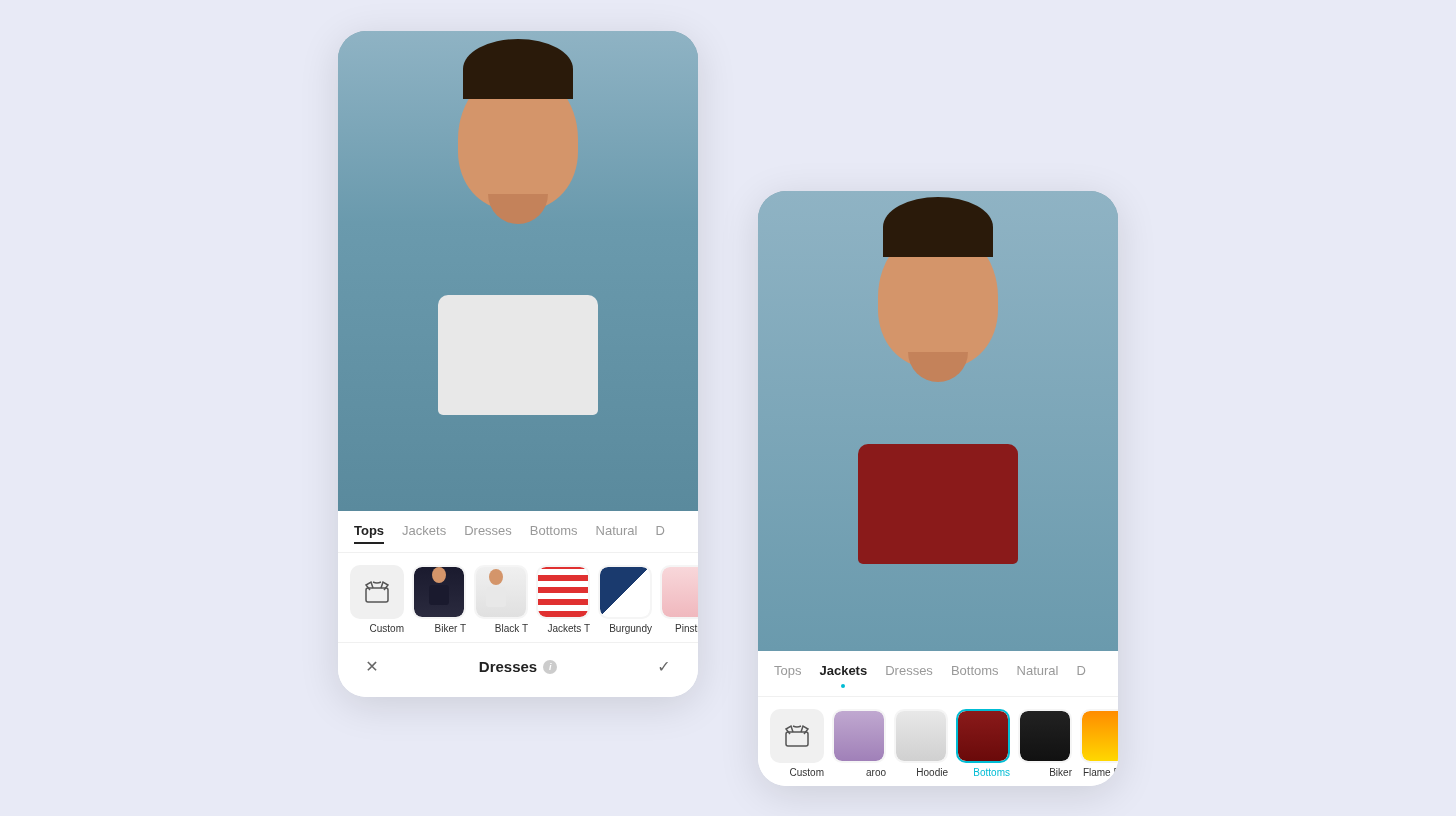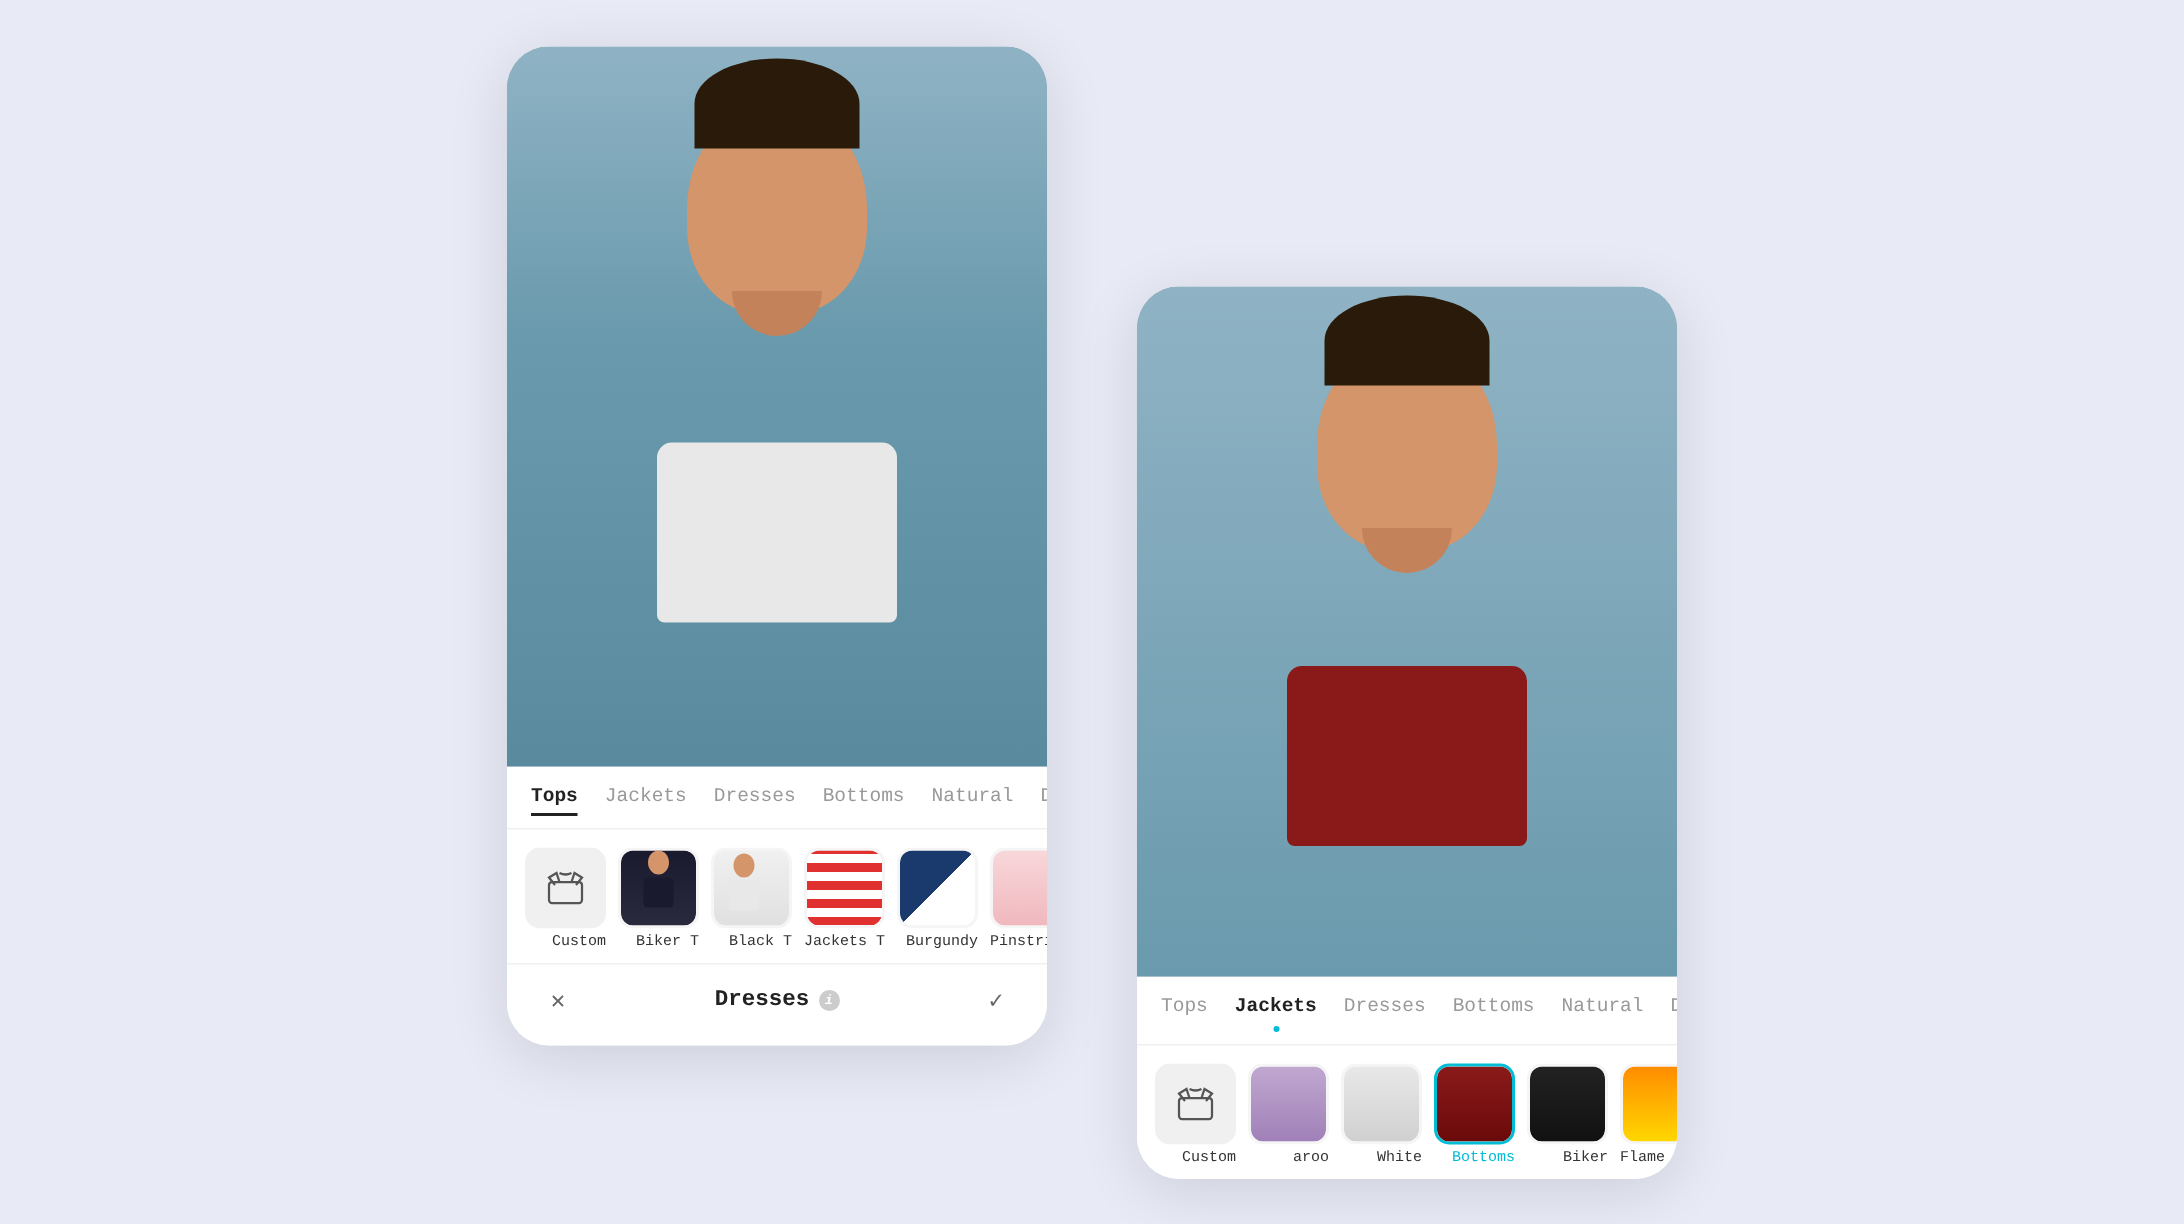--- a/index.html
+++ b/index.html
@@ -12,21 +12,20 @@
       justify-content: center;
       font-family: -apple-system, BlinkMacSystemFont, 'Segoe UI', sans-serif;
       overflow: hidden;
     }
 
     .container {
       display: flex;
       gap: 60px;
       align-items: flex-start;
       padding: 20px;
-      font-family: Liberation Mono, monospace;
     }
 
     
     .phone-card {
       background: white;
       border-radius: 28px;
       overflow: hidden;
       box-shadow: 0 8px 40px rgba(0,0,0,0.12);
       display: flex;
       flex-direction: column;
@@ -516,21 +515,21 @@
           <div class="item-thumb">
             <div class="cloth-kangaroo"></div>
           </div>
           <span class="item-label">aroo</span>
         </div>
 
         <div class="item-card">
           <div class="item-thumb">
             <div class="cloth-hoodie"></div>
           </div>
-          <span class="item-label">White</span>
+          <span class="item-label">Hoodie</span>
         </div>
 
         <div class="item-card">
           <div class="item-thumb selected">
             <div class="cloth-burgundy"></div>
           </div>
           <span class="item-label selected">Bottoms</span>
         </div>
 
         <div class="item-card">

